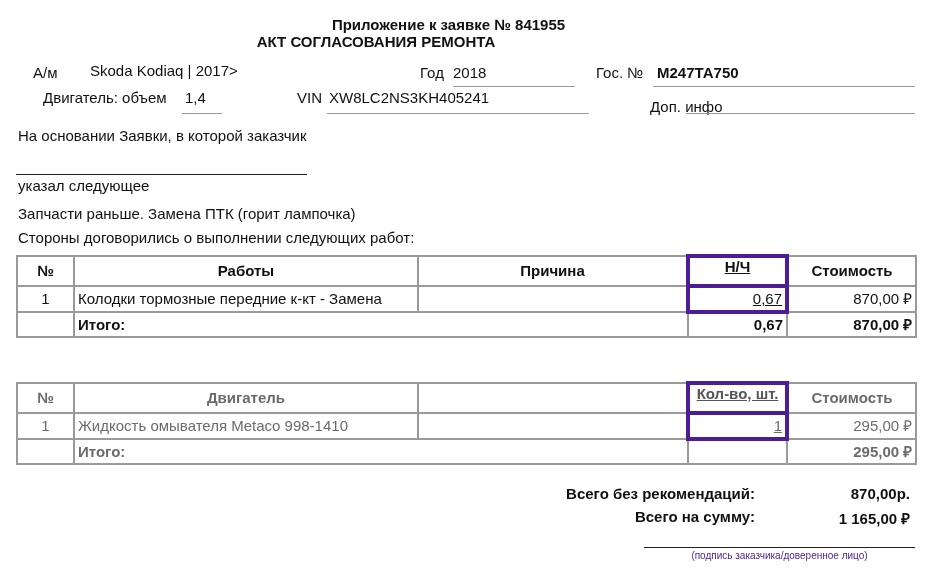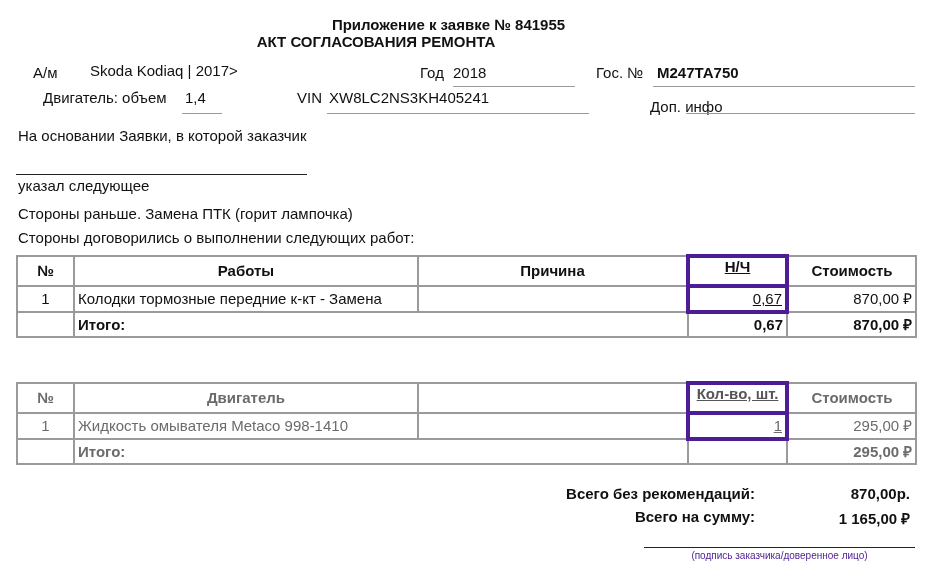--- a/index.html
+++ b/index.html
@@ -61,21 +61,21 @@
 <div class="abs f" style="left:329px; top:89px;">XW8LC2NS3KH405241</div>
 <div class="uline" style="left:327px; top:113px; width:262px;"></div>
 
 <div class="abs f" style="left:606px; top:98px;margin-left:44px;">Доп. инфо</div>
 <div class="abs f" style="left:690px; top:89px;"></div>
 <div class="uline" style="left:686px; top:113px; width:229px;"></div>
 
 <div class="abs f" style="left:18px; top:127px;">На основании Заявки, в которой заказчик</div>
 <div class="uline black" style="left:16px; top:174px; width:291px;"></div>
 <div class="abs f" style="left:18px; top:177px;">указал следующее</div>
-<div class="abs f" style="left:18px; top:205px;">Стороны раньше. Замена ПТК (горит лампочка)</div>
+<div class="abs f" style="left:18px; top:205px;">Запчасти раньше. Замена ПТК (горит лампочка)</div>
 <div class="abs f" style="left:18px; top:229px;">Стороны договорились о выполнении следующих работ:</div>
 
 <table class="grid works" style="left:16px; top:254px; width:899px;">
   <colgroup>
     <col style="width:57px">
       <col style="width:344px">
       <col style="width:270px">
       <col style="width:99px">
       <col style="width:129px">
   </colgroup>

